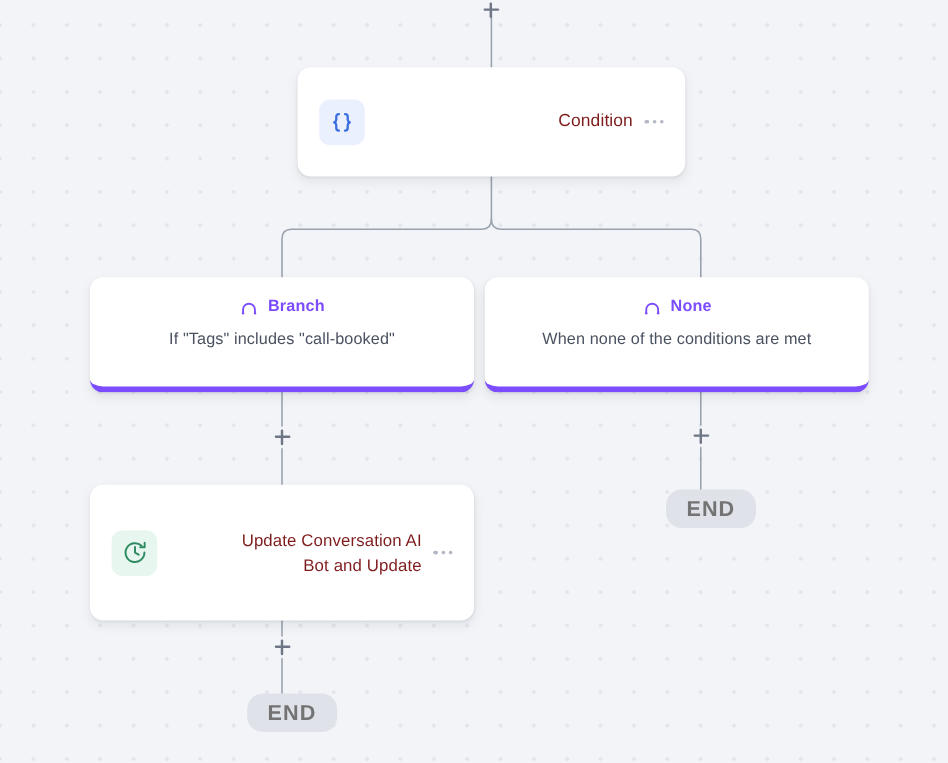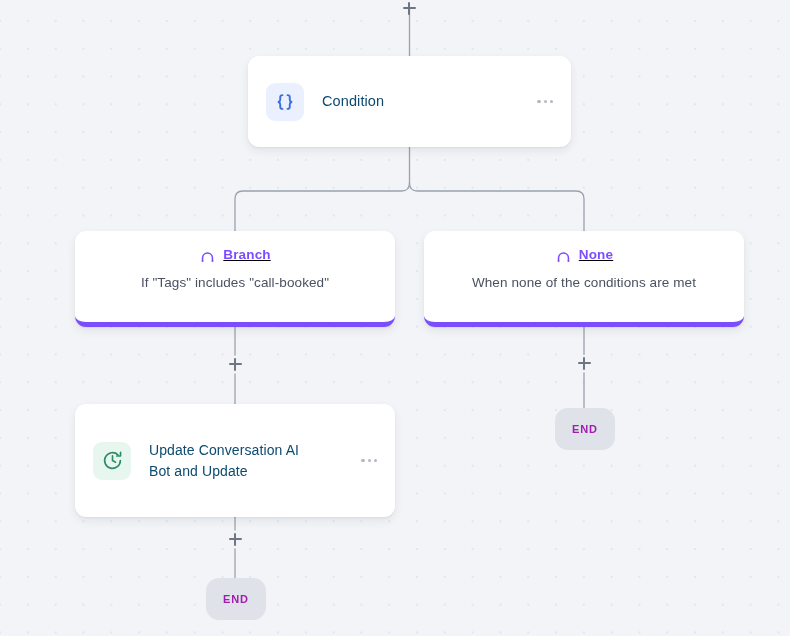--- a/index.html
+++ b/index.html
@@ -55,22 +55,23 @@
     flex: 0 0 38px;
   }
   .icon-tile.blue  { background: #eaf0fe; }
   .icon-tile.green { background: #e7f6ee; }
 
   .action-title {
     margin-left: 18px;
     flex: 1 1 auto;
     font-size: 14.5px;
     line-height: 1.45;
-    color: #0c4a6e;
+    color: #7f1d1d;
     letter-spacing: .1px;
+    text-align: right;
   }
   .action-title.two-line { font-size: 14px; }
 
   .kebab {
     flex: 0 0 auto;
     display: flex;
     gap: 3px;
     align-items: center;
     padding: 8px 2px 8px 10px;
     cursor: pointer;
@@ -91,21 +92,20 @@
     border-bottom-right-radius: 11px;
     text-align: center;
     overflow: visible;
   }
   .branch-head {
     display: flex;
     align-items: center;
     justify-content: center;
     gap: 7px;
     height: 22px;
-    text-decoration: underline;
   }
   .branch-label {
     font-size: 13.5px;
     font-weight: bold;
     color: #7c4dff;
     letter-spacing: .15px;
   }
   .branch-sub {
     margin-top: 10px;
     font-size: 13.5px;
@@ -128,26 +128,26 @@
     position: absolute;
     background: #6e7686;
     border-radius: 1px;
   }
   .plus::before { width: 13px; height: 2.1px; }
   .plus::after  { width: 2.1px; height: 13px; }
 
   
   .end-pill {
     position: absolute;
-    height: 42px;
+    height: 32px;
     padding: 0 17px;
     border-radius: 13px;
     background: #dfe2e9;
-    color: #a21caf;
-    font-size: 11px;
+    color: #737373;
+    font-size: 18px;
     font-weight: bold;
     letter-spacing: .9px;
     display: flex;
     align-items: center;
     justify-content: center;
   }
 </style>
 </head>
 <body>
 
@@ -206,21 +206,21 @@
           <circle cx="5" cy="21.3" r="1.4" fill="#7c4dff" stroke="none"></circle>
           <circle cx="19" cy="21.3" r="1.4" fill="#7c4dff" stroke="none"></circle>
         </svg>
       </span>
       <span class="branch-label">Branch</span>
     </div>
 
     <div class="branch-sub">If "Tags" includes "call-booked"</div>
   </div>
 
-  <div class="card branch-card" style="left:424px; top:231px; width:320px; height:96px;">
+  <div class="card branch-card" style="left:404px; top:231px; width:320px; height:96px;">
 
     <div class="branch-head">
       <span style="display:flex;">
         <svg width="17" height="17" viewBox="0 0 24 24" fill="none" stroke="#7c4dff" stroke-width="2.2" stroke-linecap="round" stroke-linejoin="round">
           <path d="M5 20.5v-3.6A7 7 0 0 1 12 10a7 7 0 0 1 7 6.9v3.6"></path>
           <circle cx="5" cy="21.3" r="1.4" fill="#7c4dff" stroke="none"></circle>
           <circle cx="19" cy="21.3" r="1.4" fill="#7c4dff" stroke="none"></circle>
         </svg>
       </span>
       <span class="branch-label">None</span>

